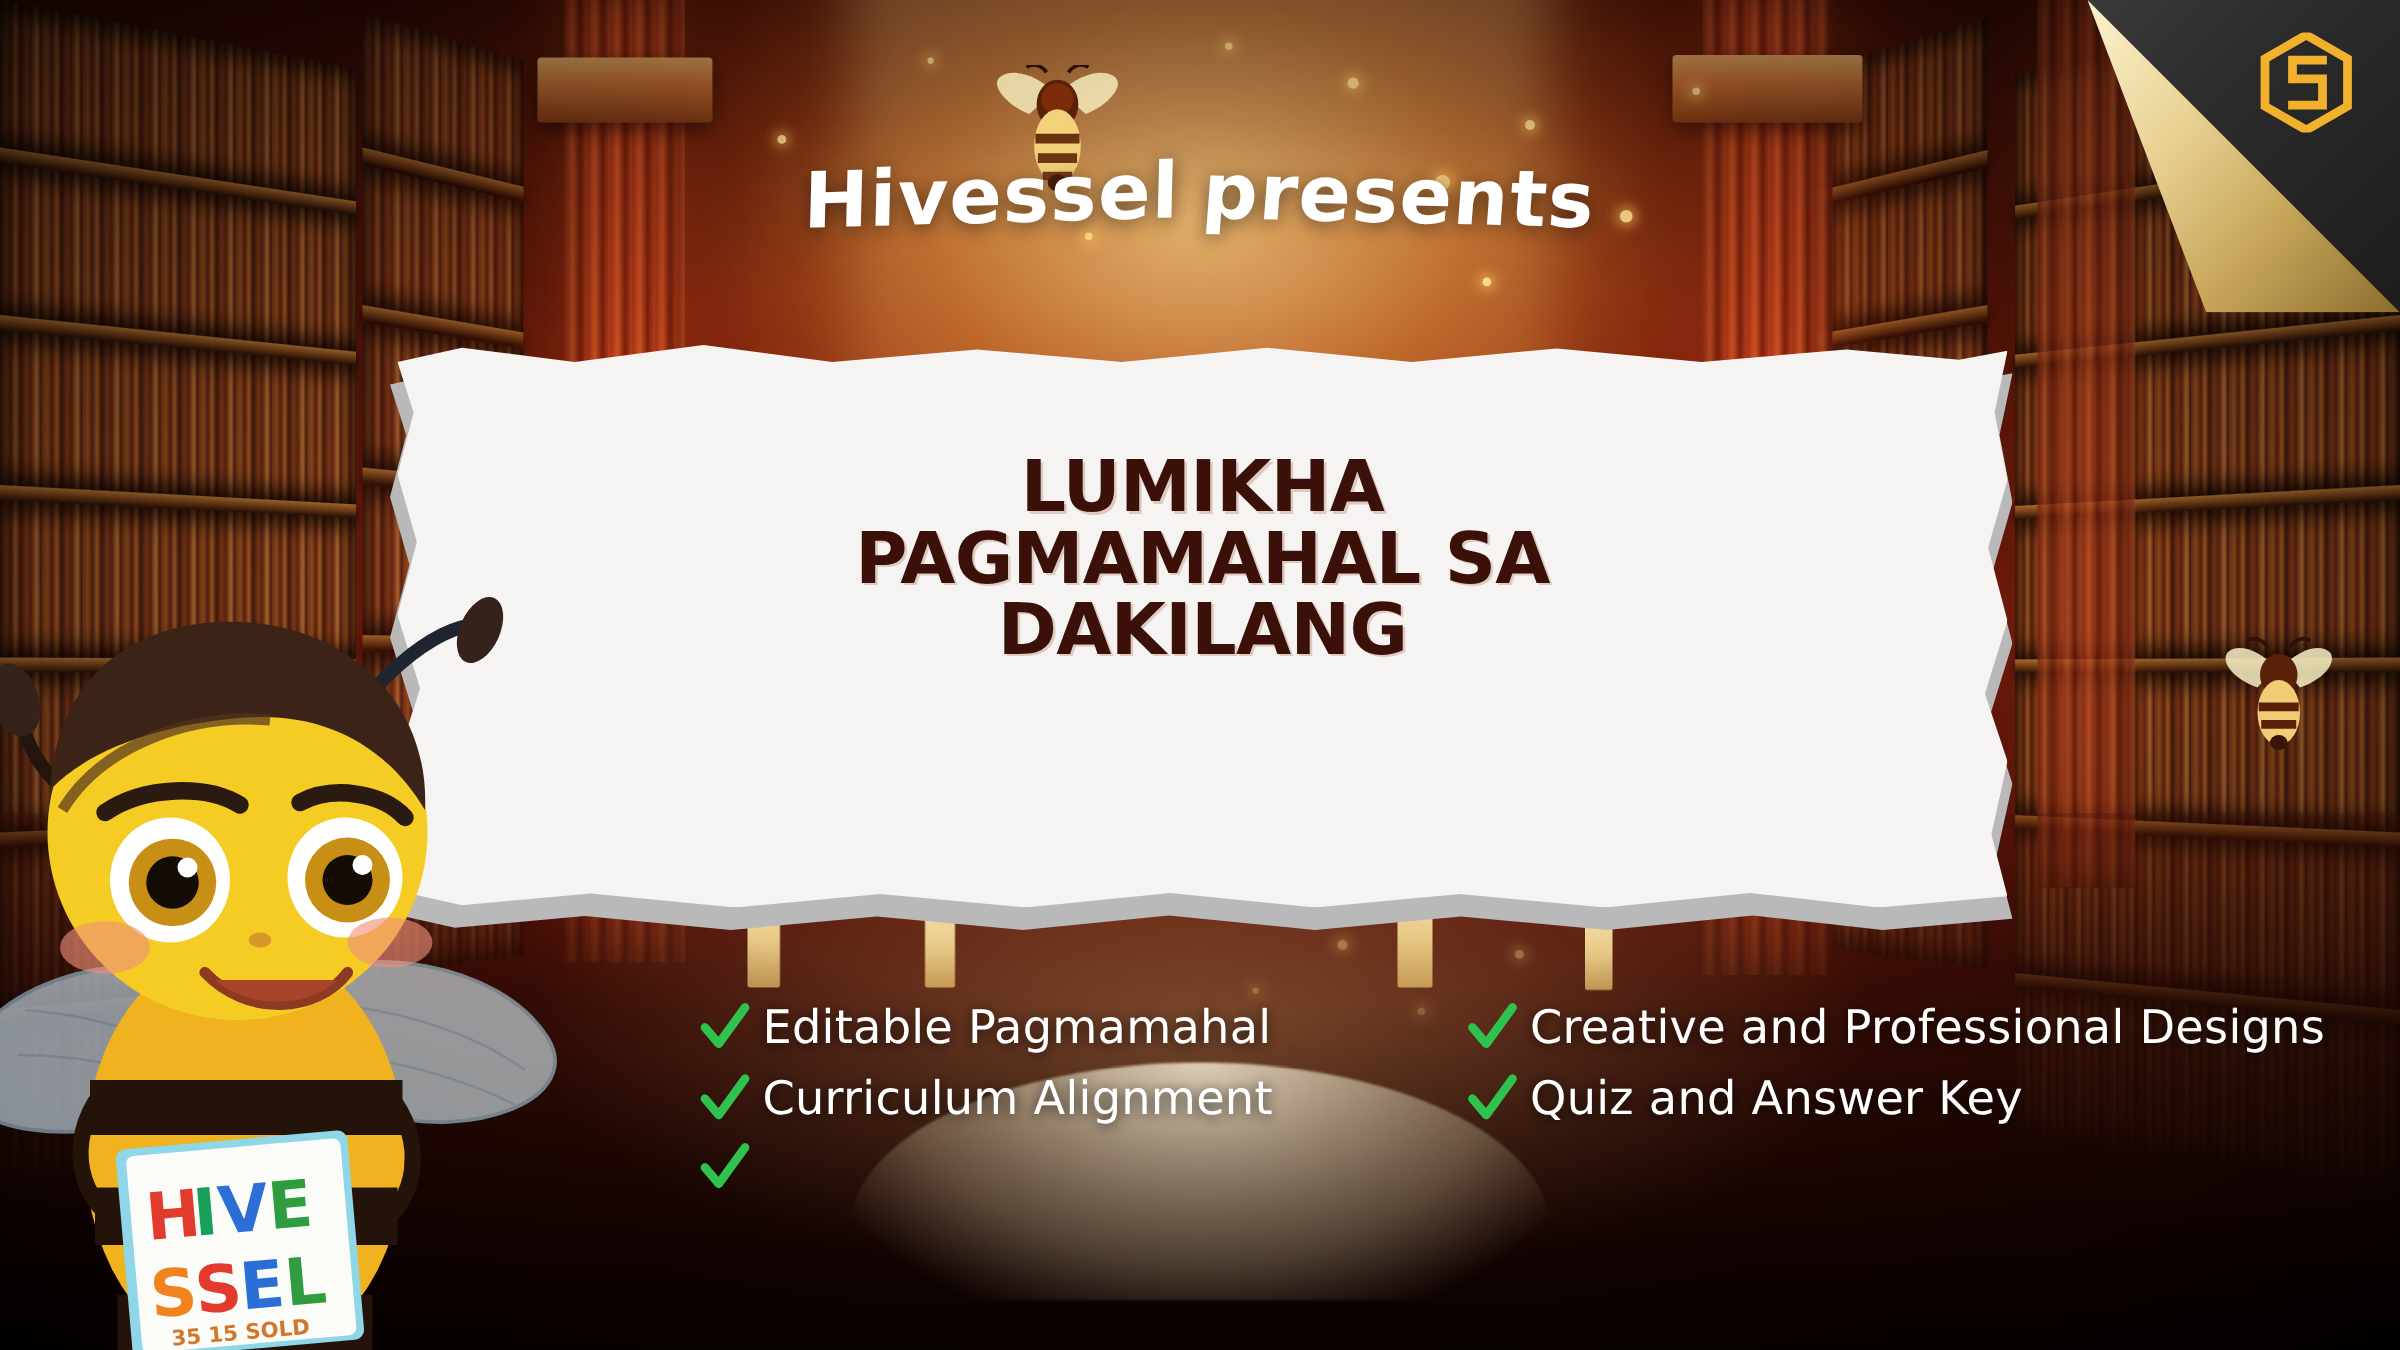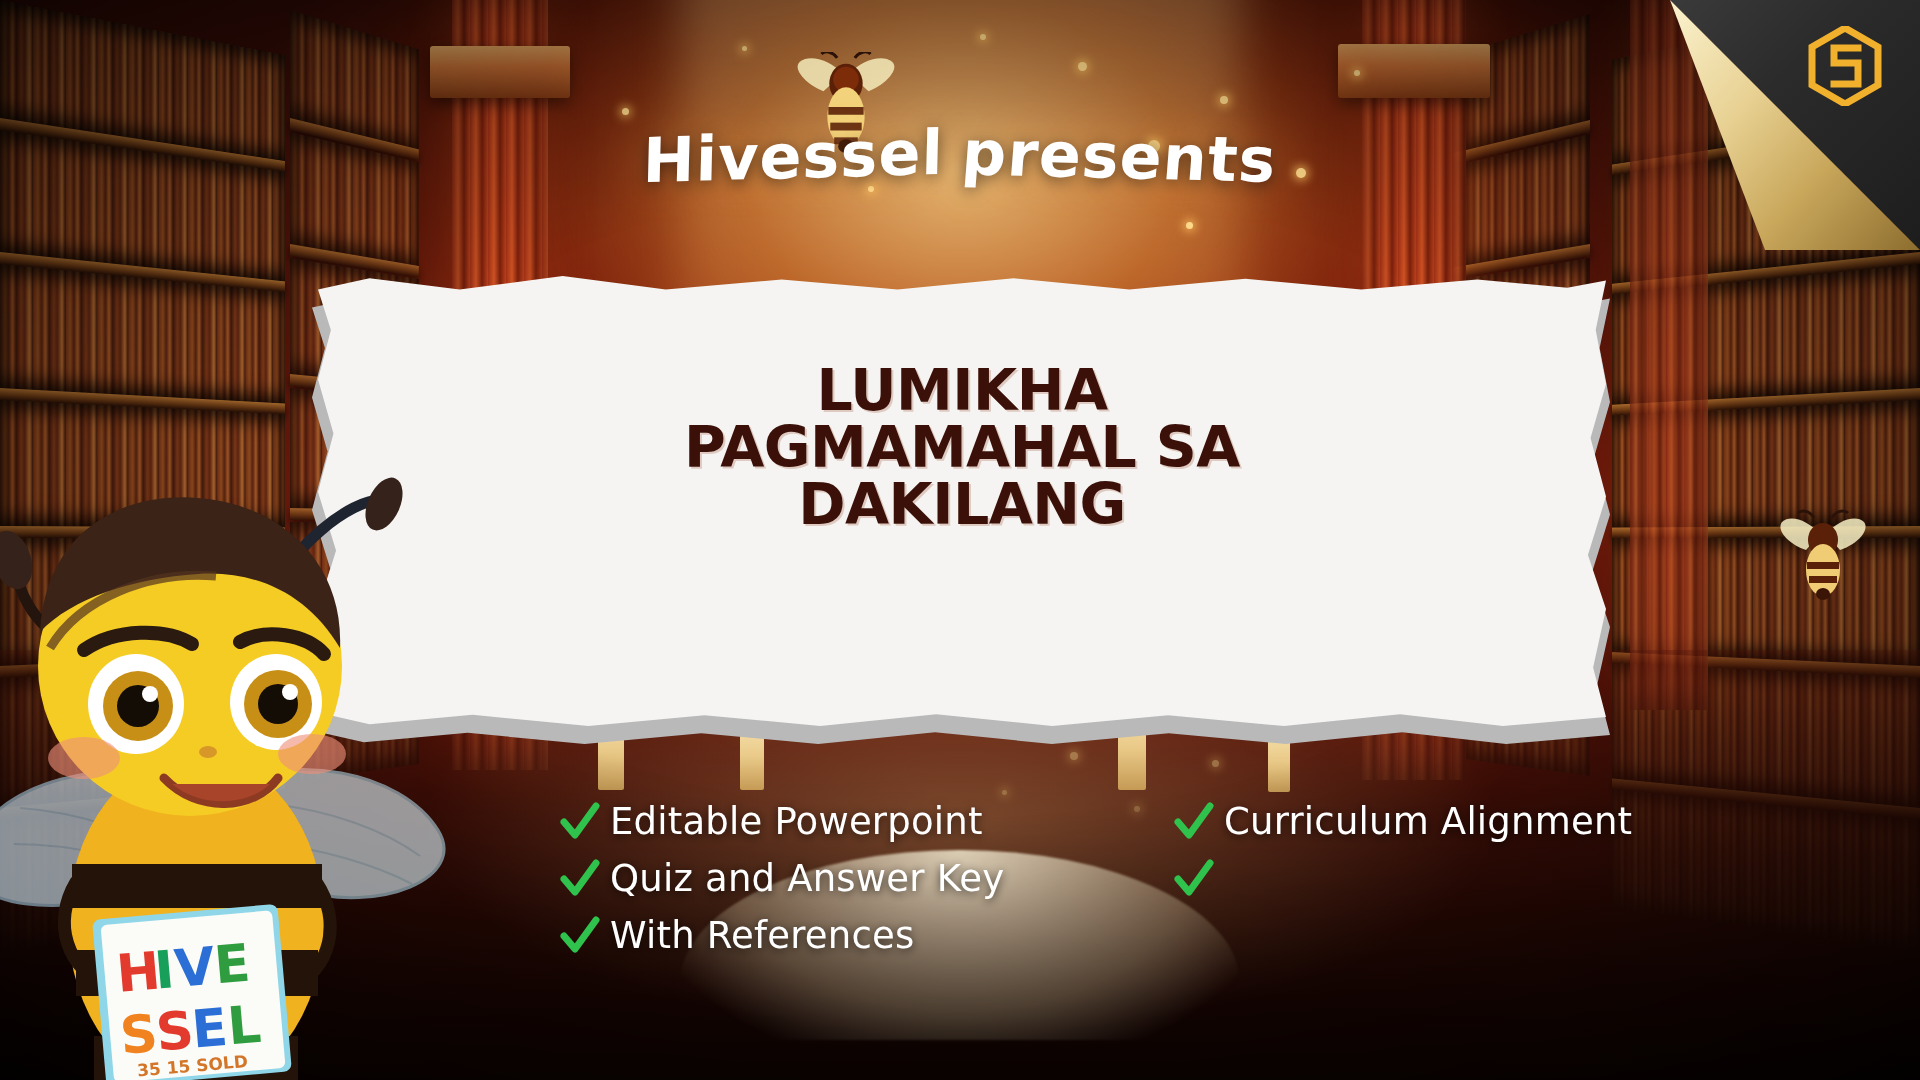--- a/index.html
+++ b/index.html
@@ -350,23 +350,31 @@
 </div>
 
 <div class="features">
 
   <div class="feat">
     <span class="check">
       <svg viewBox="0 0 40 40" width="40" height="40">
           <path d="M4 20 L15 33 L36 4" stroke="#2FC24C" stroke-width="7" fill="none" stroke-linecap="round" stroke-linejoin="round"></path>
         </svg>
     </span>
-    <span class="feat-label">Editable Powerpoint</span>
-  </div>
-
+    <span class="feat-label">Editable Pagmamahal</span>
+  </div>
+
+  <div class="feat">
+    <span class="check">
+      <svg viewBox="0 0 40 40" width="40" height="40">
+          <path d="M4 20 L15 33 L36 4" stroke="#2FC24C" stroke-width="7" fill="none" stroke-linecap="round" stroke-linejoin="round"></path>
+        </svg>
+    </span>
+    <span class="feat-label">Creative and Professional Designs</span>
+  </div>
 
   <div class="feat">
     <span class="check">
       <svg viewBox="0 0 40 40" width="40" height="40">
           <path d="M4 20 L15 33 L36 4" stroke="#2FC24C" stroke-width="7" fill="none" stroke-linecap="round" stroke-linejoin="round"></path>
         </svg>
     </span>
     <span class="feat-label">Curriculum Alignment</span>
   </div>
 
@@ -380,28 +388,20 @@
   </div>
 
   <div class="feat">
     <span class="check">
       <svg viewBox="0 0 40 40" width="40" height="40">
           <path d="M4 20 L15 33 L36 4" stroke="#2FC24C" stroke-width="7" fill="none" stroke-linecap="round" stroke-linejoin="round"></path>
         </svg>
     </span>
   </div>
 
-  <div class="feat">
-    <span class="check">
-      <svg viewBox="0 0 40 40" width="40" height="40">
-          <path d="M4 20 L15 33 L36 4" stroke="#2FC24C" stroke-width="7" fill="none" stroke-linecap="round" stroke-linejoin="round"></path>
-        </svg>
-    </span>
-    <span class="feat-label">With References</span>
-  </div>
 
 </div>
 
 <div class="mascot">
   <svg viewBox="0 0 560 640" width="560" height="640">
 
     <path d="M150 200 C90 200 60 150 56 118" stroke="#23150d" stroke-width="11" fill="none" stroke-linecap="round"></path>
     <ellipse cx="52" cy="108" rx="19" ry="30" fill="#35221a" transform="rotate(-18 52 108)"></ellipse>
     <path d="M300 160 C330 92 392 48 420 48" stroke="#1e2430" stroke-width="11" fill="none" stroke-linecap="round"></path>
     <ellipse cx="424" cy="52" rx="16" ry="28" fill="#35221a" transform="rotate(24 424 52)"></ellipse>

